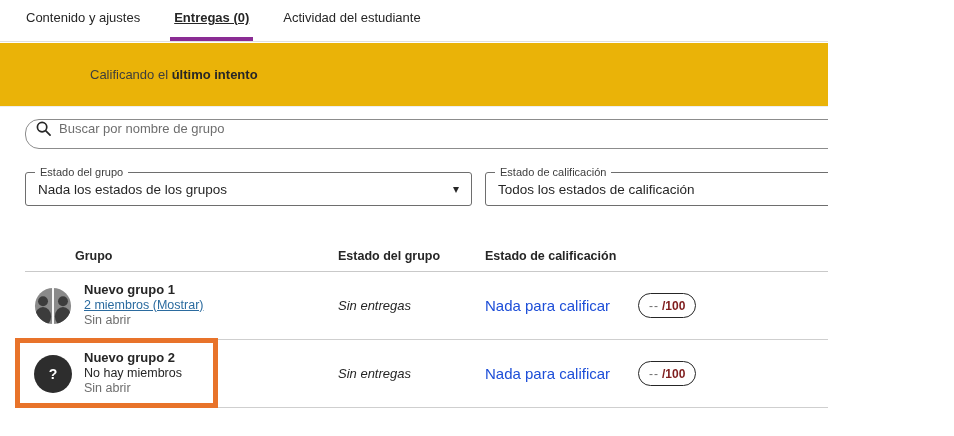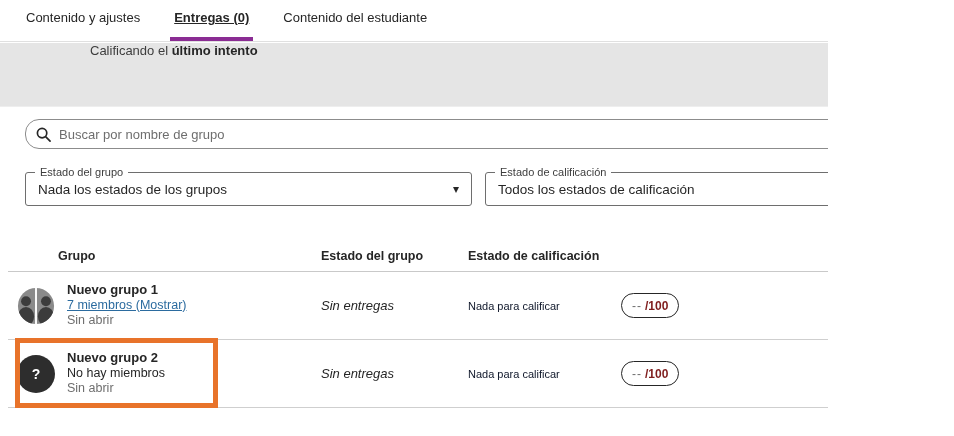--- a/index.html
+++ b/index.html
@@ -41,40 +41,40 @@
     text-decoration: underline;
     border-bottom-color: var(--accent, #8a2c93);
     padding-bottom: 12px;
   }
 
   
   .banner {
     position: absolute;
     left: 0; top: 43px;
     width: 940px; height: 64px;
-    background: #e5e5e5;
+    background: #eab308;
     border-bottom: 1px solid #eeeeee;
     display: flex;
-    align-items: flex-start;
+    align-items: center;
     padding-left: 90px;
     font-size: 13px;
     color: #3d3d3d;
   }
   .banner b { color: #262626; }
 
   
   .searchbox {
     position: absolute;
     left: 25px; top: 119px;
     width: 903px; height: 30px;
     border: 1px solid #8c8c8c;
     border-radius: 14px;
     background: #fff;
     display: flex;
-    align-items: center;
+    align-items: flex-end;
     padding: 12px 10px;
   }
   .searchbox svg { flex: 0 0 auto; margin-right: 8px; }
   .searchbox input {
     border: none; outline: none;
     flex: 1;
     font-family: inherit;
     font-size: 13px;
     color: #262626;
     background: transparent;
@@ -115,21 +115,21 @@
     font-size: 12px;
     color: #262626;
     margin-left: 8px;
   }
   .filter.f1 { left: 25px;  width: 447px; }
   .filter.f2 { left: 485px; width: 443px; }
 
   
   .gtable {
     position: absolute;
-    left: 8px; top: 240px;
+    left: 25px; top: 240px;
     width: 903px;
   }
   .grow {
     display: grid;
     grid-template-columns: 313px 147px 153px 230px 60px;
     align-items: center;
     border-bottom: 1px solid #cfcfcf;
   }
   .grow.head { height: 32px; border-bottom-color: #c9c9c9; }
   .grow.body { height: 68px; }
@@ -159,21 +159,21 @@
     display: flex;
     align-items: center;
     justify-content: center;
   }
   .gstack { display: flex; flex-direction: column; line-height: 15.5px; }
   .gname { font-size: 13px; font-weight: bold; color: #262626; }
   .gmembers { font-size: 12.5px; color: #262626; }
   a.gmembers { color: #2b6b9f; text-decoration: underline; cursor: pointer; }
   .gopen { font-size: 12.5px; color: #6e6e6e; }
   .cell-status { font-size: 13px; color: #262626; font-style: italic; }
-  .cell-grading { font-size: 11px; color: #0f172a; }
+  .cell-grading { font-size: 15px; color: #1d4ed8; }
   .grade-pill {
     display: inline-flex;
     align-items: center;
     justify-content: center;
     min-width: 58px; height: 25px;
     border: 1.5px solid #262626;
     border-radius: 14px;
     background: #fff;
     font-size: 12px;
     padding: 0 10px;
@@ -205,21 +205,21 @@
   }
 </style>
 </head>
 <body>
 
 <div class="page">
 
   <div class="tabbar">
     <div class="tab">Contenido y ajustes</div>
     <div class="tab active">Entregas (0)</div>
-    <div class="tab">Contenido del estudiante</div>
+    <div class="tab">Actividad del estudiante</div>
   </div>
 
   <div class="banner">
     <span><span>Calificando el </span><b>último intento</b></span>
   </div>
 
   <div class="searchbox">
     <svg width="15" height="15" viewBox="0 0 16 16">
       <circle cx="6.5" cy="6.5" r="5" fill="none" stroke="#262626" stroke-width="1.8"></circle>
       <line x1="10.5" y1="10.5" x2="15" y2="15" stroke="#262626" stroke-width="1.8" stroke-linecap="round"></line>
@@ -260,21 +260,21 @@
             <rect x="0" y="0" width="19" height="40" fill="#8a8a8a"></rect>
             <rect x="21" y="0" width="19" height="40" fill="#8a8a8a"></rect>
             <circle cx="9.5" cy="15" r="5.2" fill="#3c3c3c"></circle>
             <ellipse cx="9.5" cy="31" rx="8.5" ry="10" fill="#3c3c3c"></ellipse>
             <circle cx="30.5" cy="15" r="5.2" fill="#3c3c3c"></circle>
             <ellipse cx="30.5" cy="31" rx="8.5" ry="10" fill="#3c3c3c"></ellipse>
           </g>
         </svg>
         <div class="gstack">
           <span class="gname">Nuevo grupo 1</span>
-          <a class="gmembers">7 miembros (Mostrar)</a>
+          <a class="gmembers">2 miembros (Mostrar)</a>
           <span class="gopen">Sin abrir</span>
         </div>
       </div>
       <div class="cell-status">Sin entregas</div>
       <div class="cell-grading">Nada para calificar</div>
       <button class="grade-pill">
         <span class="gv">--</span>
         <span class="gt">/100</span>
       </button>
       <button class="menu-btn">•••</button>

